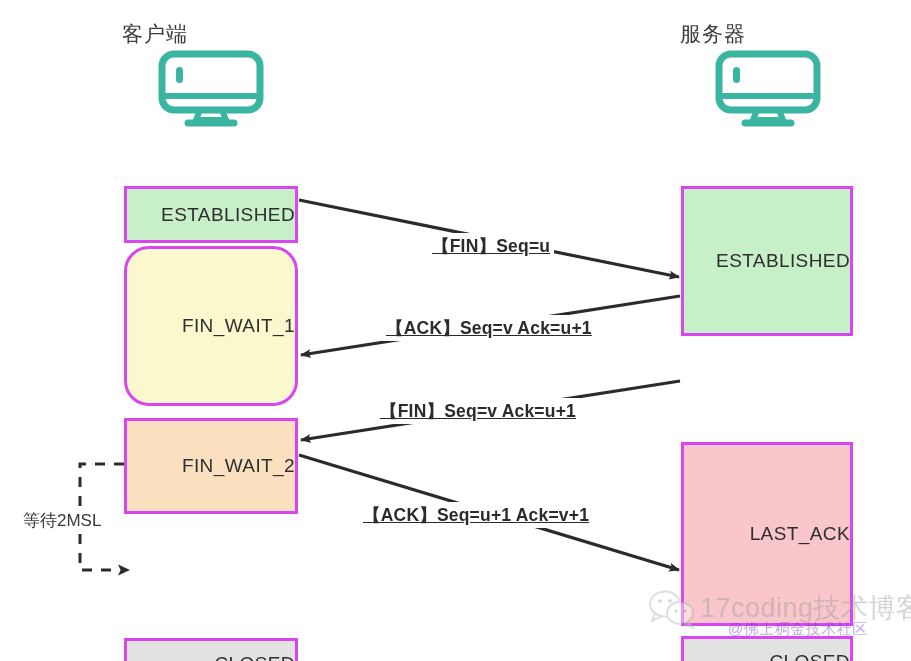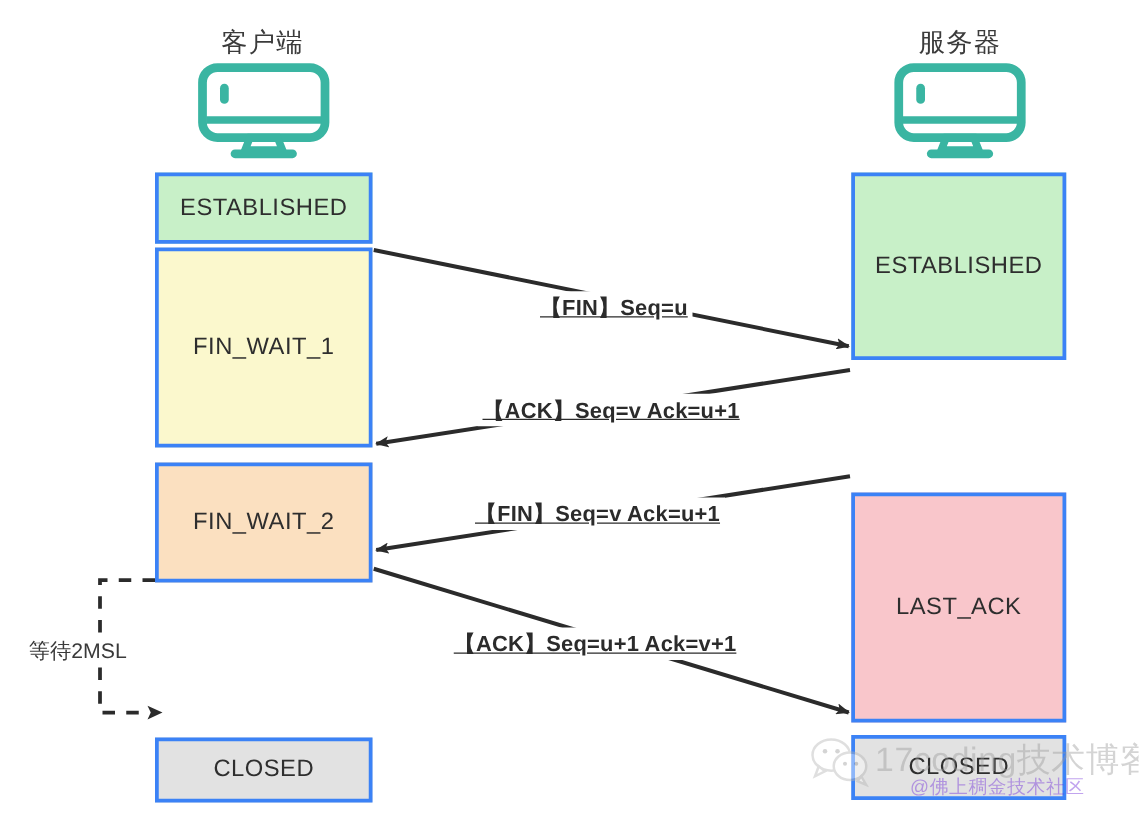--- a/index.html
+++ b/index.html
@@ -15,36 +15,37 @@
     width: 911px;
     height: 661px;
     background: #ffffff;
     overflow: hidden;
   }
   .col-title {
     position: absolute;
     font-size: 21px;
     color: #3b3b3b;
     letter-spacing: 1px;
-    text-align: center;
+    text-align: left;
     white-space: nowrap;
   }
   .monitor {
     position: absolute;
   }
   .state-box {
     position: absolute;
-    border: 3px solid #3b82f6;
+    border: 3px solid #d946ef;
     box-sizing: border-box;
     display: flex;
     align-items: center;
-    justify-content: center;
+    justify-content: flex-end;
     font-size: 19px;
     color: #2e2e2e;
     letter-spacing: 0.4px;
+    margin-top: 48px;
   }
   .arrow-label {
     position: absolute;
     font-size: 17.5px;
     font-weight: bold;
     color: #2b2b2b;
     white-space: nowrap;
     background: #ffffff;
     padding: 1px 4px;
     letter-spacing: 0.2px;
@@ -109,21 +110,21 @@
       <rect x="20" y="17" width="7" height="16" rx="3.5" ry="3.5" fill="#3ab5a2"></rect>
       <path d="M44 60 L40 70 L70 70 L66 60 Z" fill="none" stroke="#3ab5a2" stroke-width="6"></path>
       <line x1="32" y1="73" x2="78" y2="73" stroke="#3ab5a2" stroke-width="7" stroke-linecap="round"></line>
     </svg>
   </div>
 
   <div class="state-box" style="left:124px; top:138px; width:174px; height:57px; background:#c8f0c8;">
     <span>ESTABLISHED</span>
   </div>
 
-  <div class="state-box" style="left:124px; top:198px; width:174px; height:160px; background:#fbf8cd;">
+  <div class="state-box" style="left:124px; top:198px; width:174px; height:160px; background:#fbf8cd;border-radius:25px;">
     <span>FIN_WAIT_1</span>
   </div>
 
   <div class="state-box" style="left:124px; top:370px; width:174px; height:96px; background:#fbe0c0;">
     <span>FIN_WAIT_2</span>
   </div>
 
 
   <div class="state-box" style="left:124px; top:590px; width:174px; height:52px; background:#e2e2e2;">
     <span>CLOSED</span>

